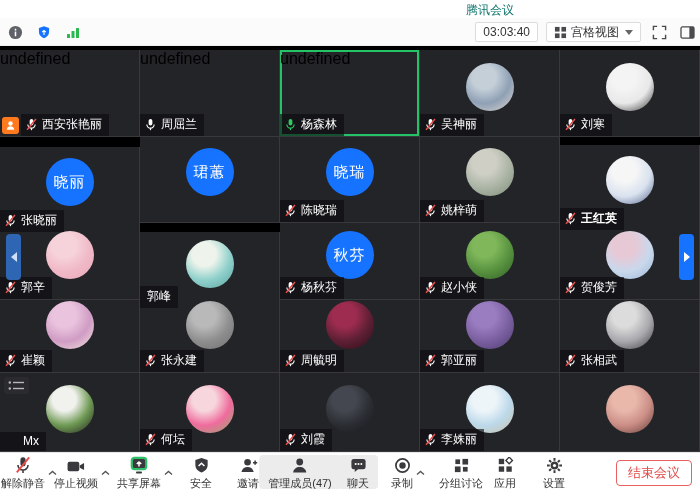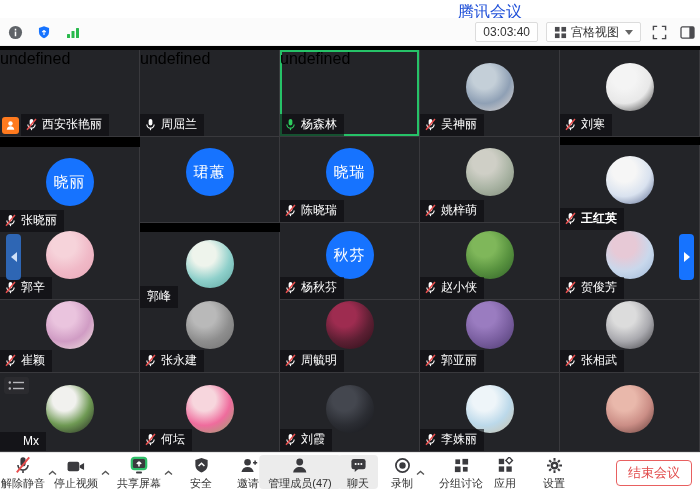--- a/index.html
+++ b/index.html
@@ -1,20 +1,20 @@
 <!DOCTYPE html>
 <html><head>
 <meta charset="utf-8">
 <style>
   html,body{margin:0;padding:0;background:#888;}
   #app{position:relative;width:700px;height:490px;background:#000;overflow:hidden;
        font-family:"Liberation Sans","DejaVu Sans",sans-serif;-webkit-font-smoothing:antialiased;}
   
   .titlebar{position:absolute;left:0;top:0;width:700px;height:18px;background:#ffffff;}
-  .wtitle{position:absolute;left:490px;top:2px;transform:translateX(-50%);font-size:16px;color:#1d4ed8;white-space:nowrap;}
+  .wtitle{position:absolute;left:490px;top:2px;transform:translateX(-50%);font-size:12px;color:#0f766e;white-space:nowrap;}
   .topbar{position:absolute;left:0;top:18px;width:700px;height:28px;background:#fbfbfb;border-bottom:1px solid #efefef;box-sizing:border-box;}
   .tb-left{position:absolute;left:5px;top:0;height:28px;display:flex;align-items:center;gap:9px;}
   .tb-right{position:absolute;right:3px;top:0;height:28px;display:flex;align-items:center;gap:8px;}
   .boxctl{display:flex;align-items:center;gap:4px;background:#fff;border:1px solid #dcdcdc;border-radius:2px;
           height:20px;padding:0 7px;font-size:12px;color:#333;box-sizing:border-box;}
   .caret{width:0;height:0;border-left:4px solid transparent;border-right:4px solid transparent;border-top:5px solid #666;margin-left:2px;}
   .iconbtn{display:flex;align-items:center;justify-content:center;width:20px;height:22px;}
   
   .stage{position:absolute;left:0;top:46px;width:700px;height:406px;background:#000;}
   .cell{position:absolute;background:#232428;box-sizing:border-box;border-right:1px solid #39393d;border-bottom:1px solid #39393d;overflow:hidden;}

